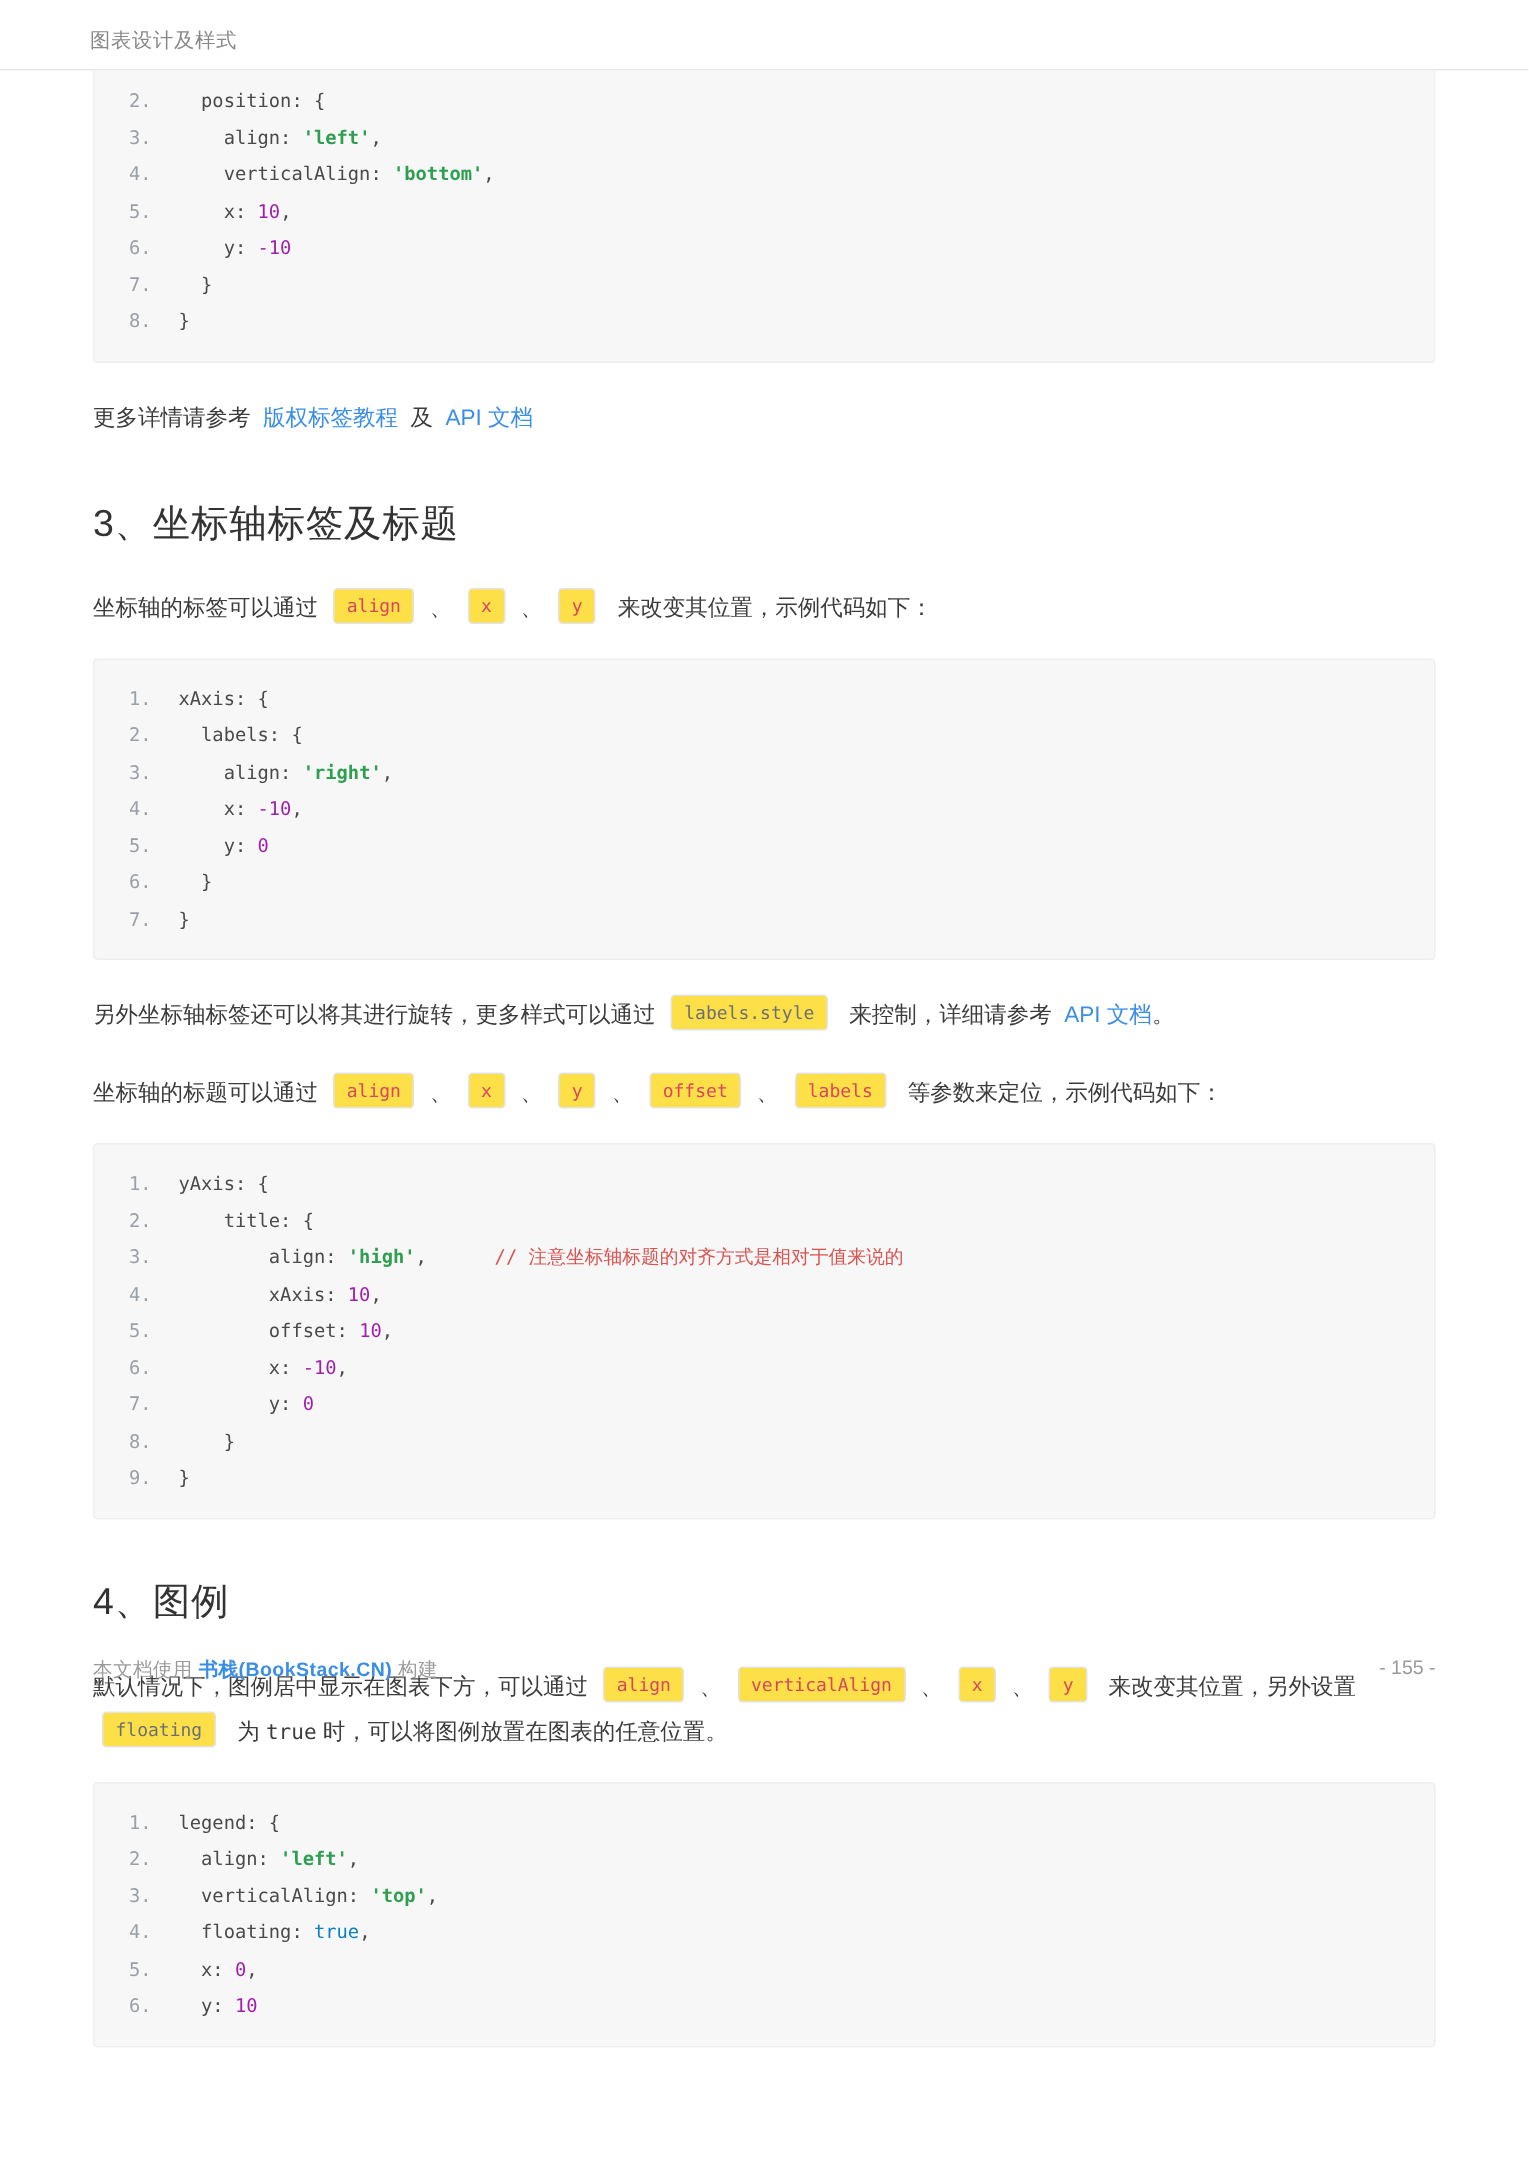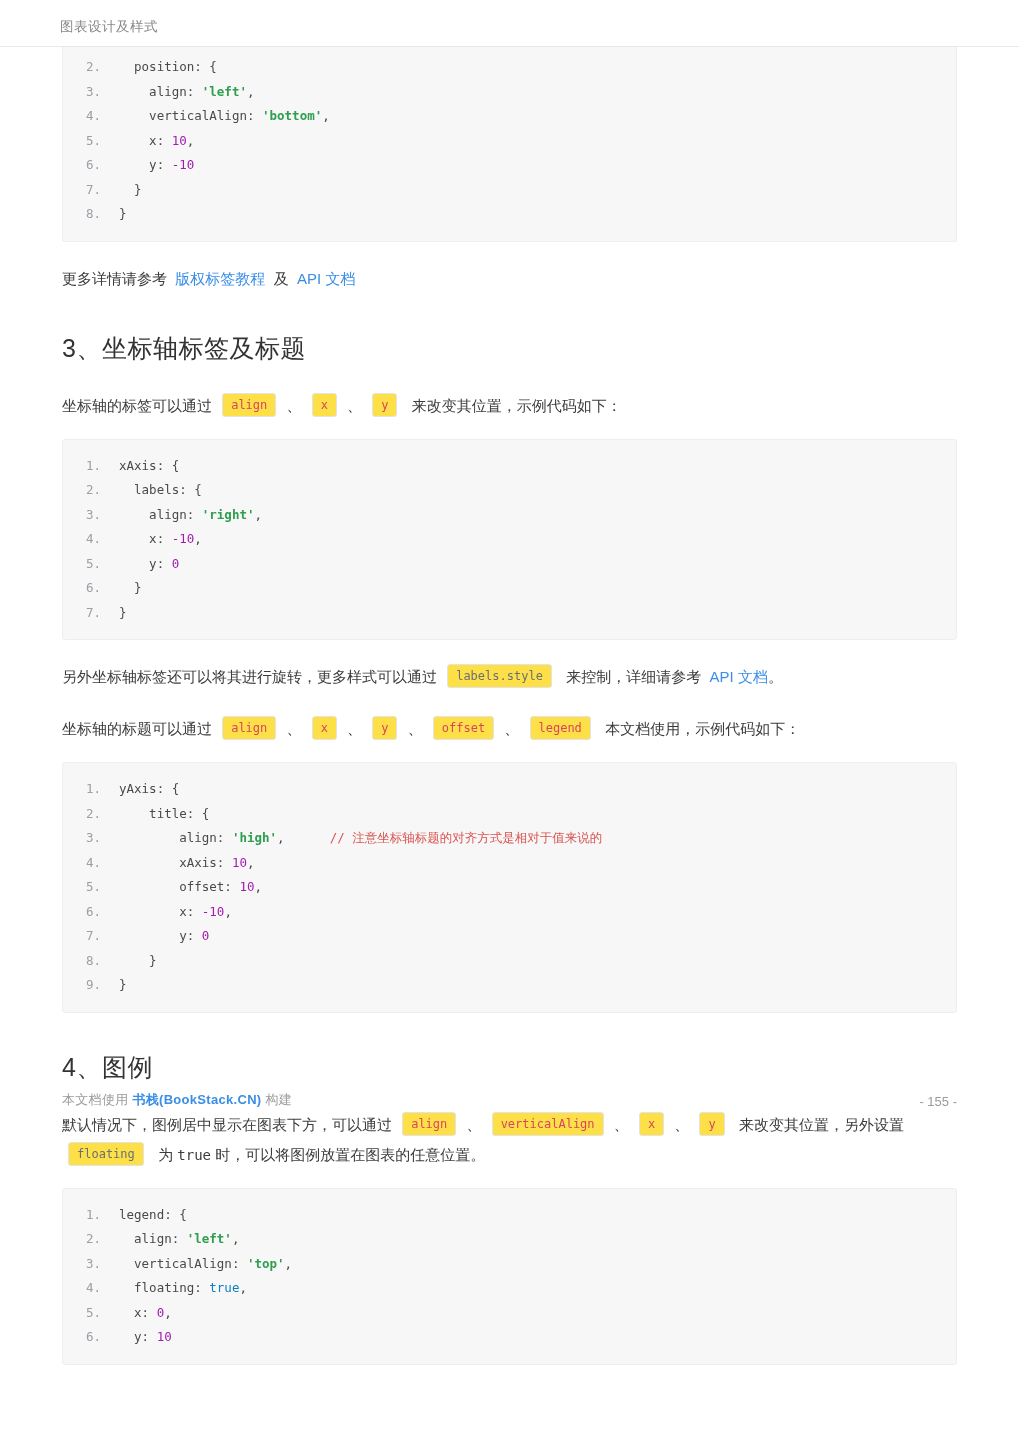--- a/index.html
+++ b/index.html
@@ -112,27 +112,26 @@
   }
   code.inline.plain {
     color: #6b6f76;
   }
   .sep { color: #3c3c3c; }
 
   
   .footer {
     position: absolute;
     left: 0;
-    bottom: 13px;
+    bottom: 0;
     width: 1019px;
     box-sizing: border-box;
     padding: 0 62px 22px 62px;
     display: flex;
     justify-content: space-between;
-    align-items: flex-end;
     font-size: 13px;
     color: #9b9b9b;
     gap: 36px;
   }
   .footer-left { letter-spacing: 0.3px; }
   .footer-left .brand {
     color: #3a8ee6;
     font-weight: bold;
     text-decoration: none;
   }
@@ -246,22 +245,22 @@
     <p class="para">
       <span>坐标轴的标题可以通过</span>
       <code class="inline">align</code>
       <span class="sep">、</span>
       <code class="inline">x</code>
       <span class="sep">、</span>
       <code class="inline">y</code>
       <span class="sep">、</span>
       <code class="inline">offset</code>
       <span class="sep">、</span>
-      <code class="inline">legend</code>
-      &nbsp;<span>本文档使用，示例代码如下：</span>
+      <code class="inline">labels</code>
+      &nbsp;<span>等参数来定位，示例代码如下：</span>
     </p>
 
     <div class="code-block">
       <div class="code-line">
         <span class="ln">1.</span>
         <span class="code-text"><span class="tok-key">yAxis: {</span></span>
       </div>
       <div class="code-line">
         <span class="ln">2.</span>
         <span class="code-text"><span class="tok-key">    title: {</span></span>

